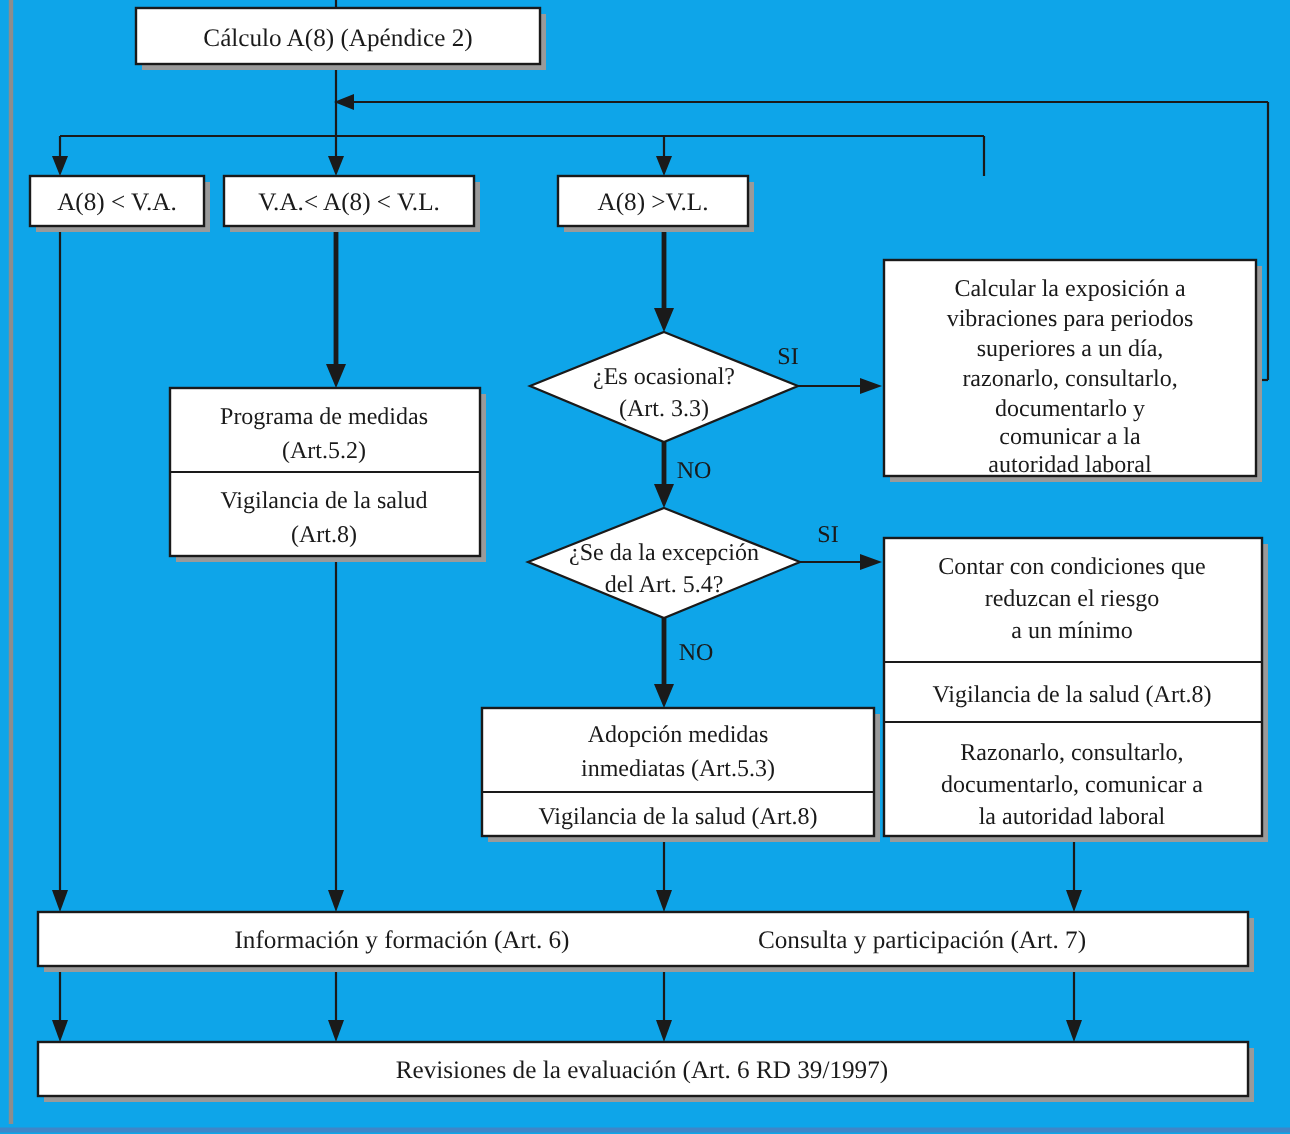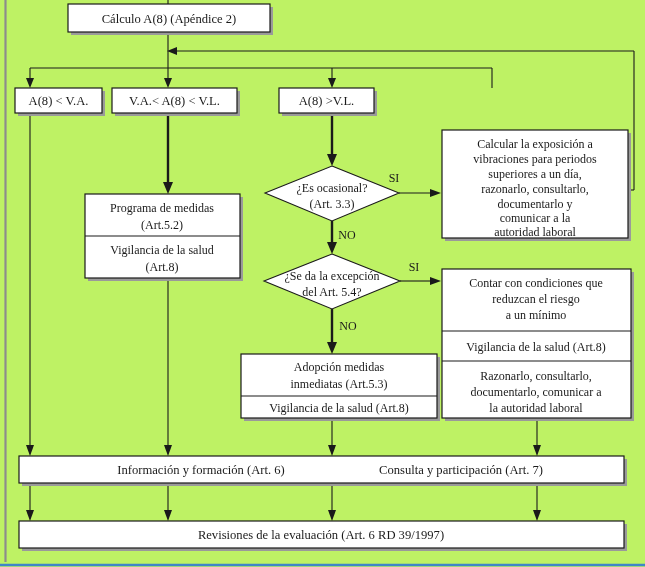--- a/index.html
+++ b/index.html
@@ -4,21 +4,21 @@
 <style>
   html, body {
     margin: 0;
     padding: 0;
     background: #ffffff;
   }
   #page {
     position: relative;
     width: 645px;
     height: 567px;
-    background: #bef264;
+    background: #0ea5e9;
     overflow: hidden;
     font-family: "Liberation Serif", "DejaVu Serif", serif;
   }
   #page-svg {
     position: absolute;
     left: 0; top: 0;
     width: 645px;
     height: 567px;
     display: block;
   }

